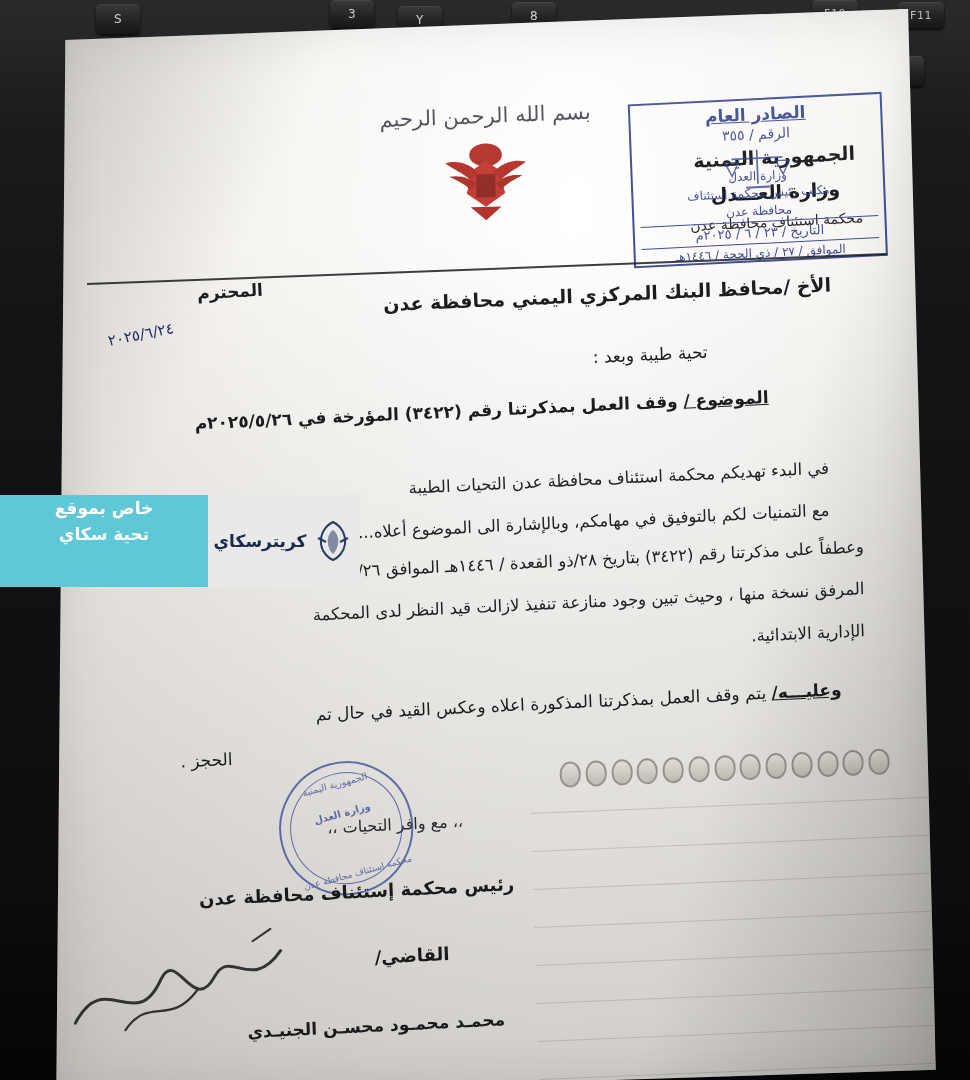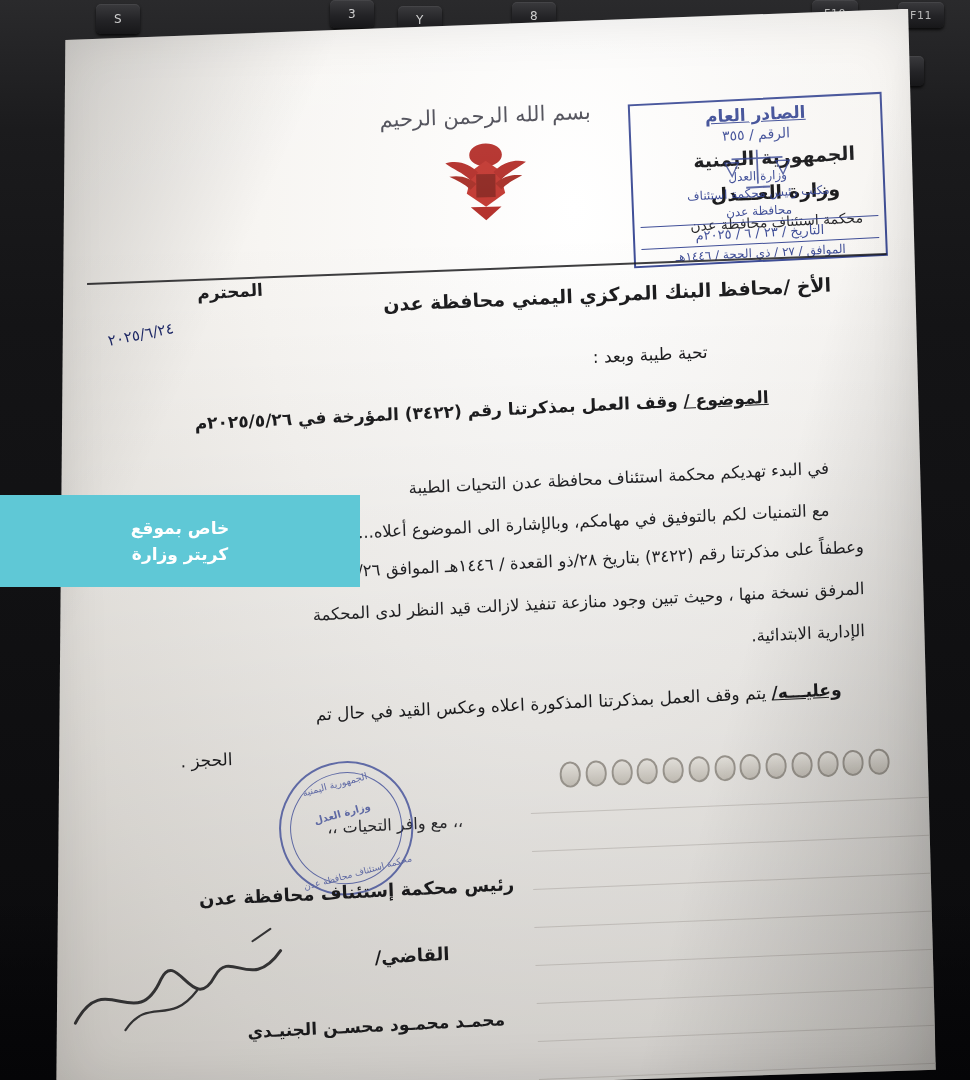--- a/index.html
+++ b/index.html
@@ -383,21 +383,20 @@
     color: #1b2a4a;
     font-weight: bold;
   }
   .wm-text {
     flex: 1;
     background: #5fc8d6;
     color: #ffffff;
     display: flex;
     flex-direction: column;
     align-items: center;
-    justify-content: center;
     line-height: 1.55;
     font-size: 17px;
     font-weight: bold;
   }
 
   
   .edge-glow {
     position: absolute;
     inset: 0;
     box-shadow: inset 0 0 60px rgba(0,0,0,.12);
@@ -542,19 +541,27 @@
         <div class="line" style="top:252px;"></div>
         <div class="line" style="top:290px;"></div>
         <div class="line" style="top:328px;"></div>
       </div>
 
       <div class="edge-glow"></div>
     </div>
   </div>
 
   <div class="watermark">
+    <div class="wm-logo">
+      <svg width="42" height="46" viewBox="0 0 42 46">
+        <path d="M21 4 C13 8 8 16 9 26 C10 34 16 40 21 42 C26 40 32 34 33 26 C34 16 29 8 21 4 Z" fill="none" stroke="#2a3c63" stroke-width="2"></path>
+        <path d="M21 12 C17 15 15 20 16 26 C17 31 19 34 21 36 C23 34 25 31 26 26 C27 20 25 15 21 12 Z" fill="#2a3c63" opacity=".55"></path>
+        <path d="M6 20 L14 24 M36 20 L28 24" stroke="#2a3c63" stroke-width="2" fill="none"></path>
+      </svg>
+      <span class="wm-name">كريترسكاي</span>
+    </div>
     <div class="wm-text">
       <span>خاص بموقع</span>
-      <span>كريتر وزارة</span>
+      <span>تحية سكاي</span>
     </div>
   </div>
 
 </div>
 
 </body></html>

